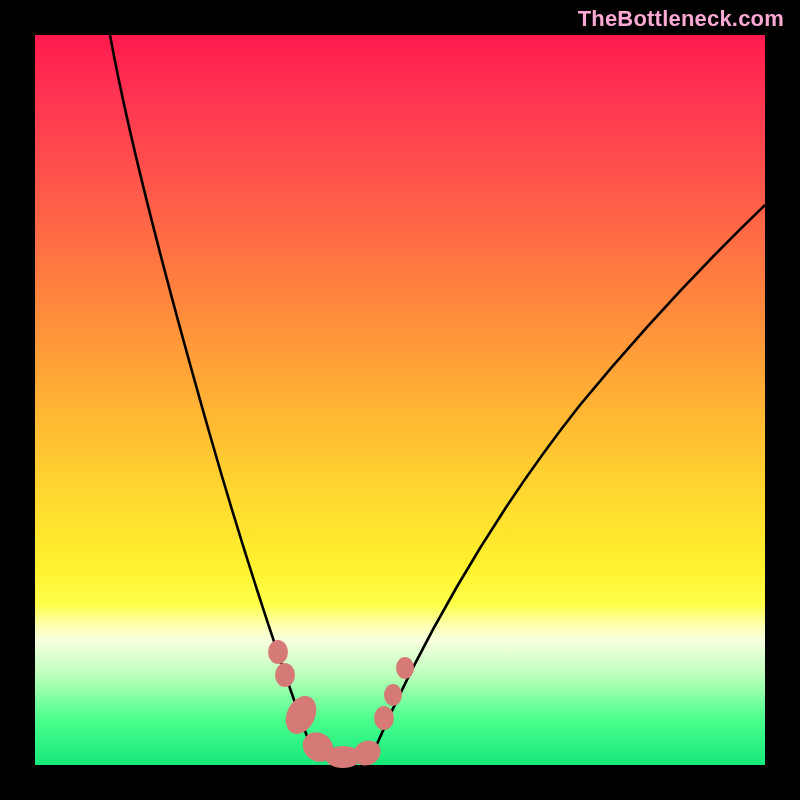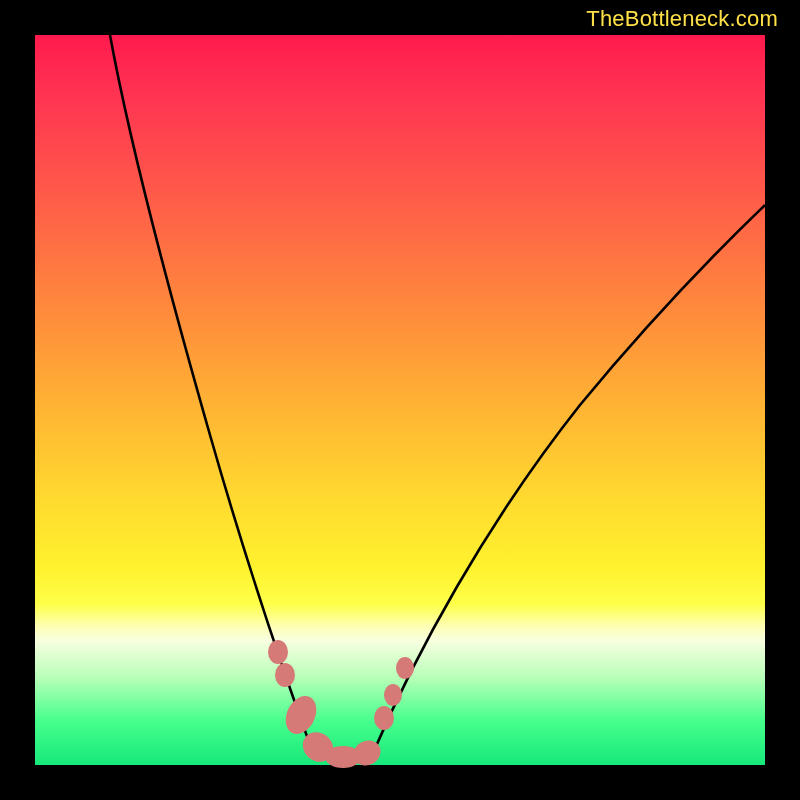--- a/index.html
+++ b/index.html
@@ -39,25 +39,25 @@
       #feffb4 81%,
       #f7ffe0 83%,
       #b8ffb8 88%,
       #46ff8c 94%,
       #16e87a 100%
     );
   }
   .watermark {
     position: absolute;
     top: 6px;
-    right: 22px;
-    color: #fde047;
+    right: 16px;
+    color: #f9a8d4;
     font-size: 22px;
     letter-spacing: 0.2px;
-    font-weight: 400;
+    font-weight: 700;
   }
   svg.curves {
     position: absolute;
     left: 35px;
     top: 35px;
     width: 730px;
     height: 730px;
     overflow: visible;
   }
 </style>

